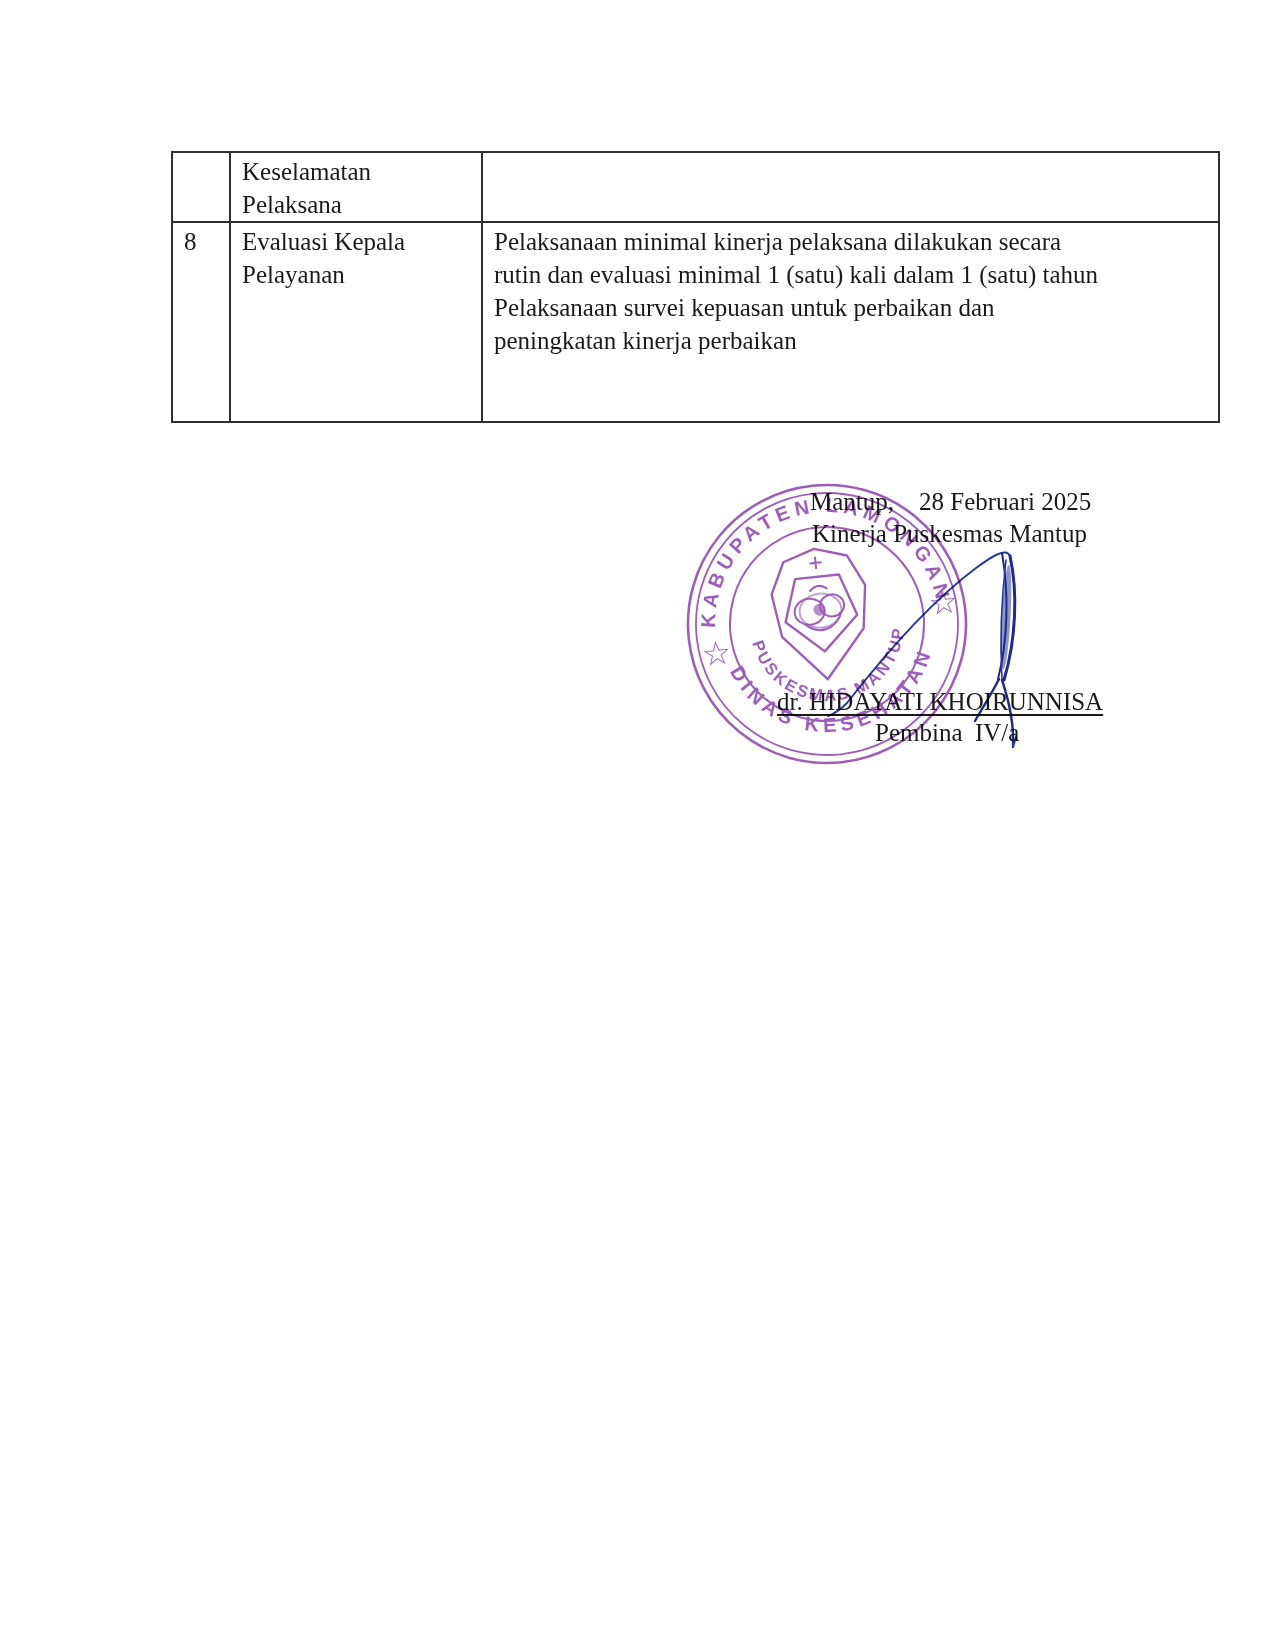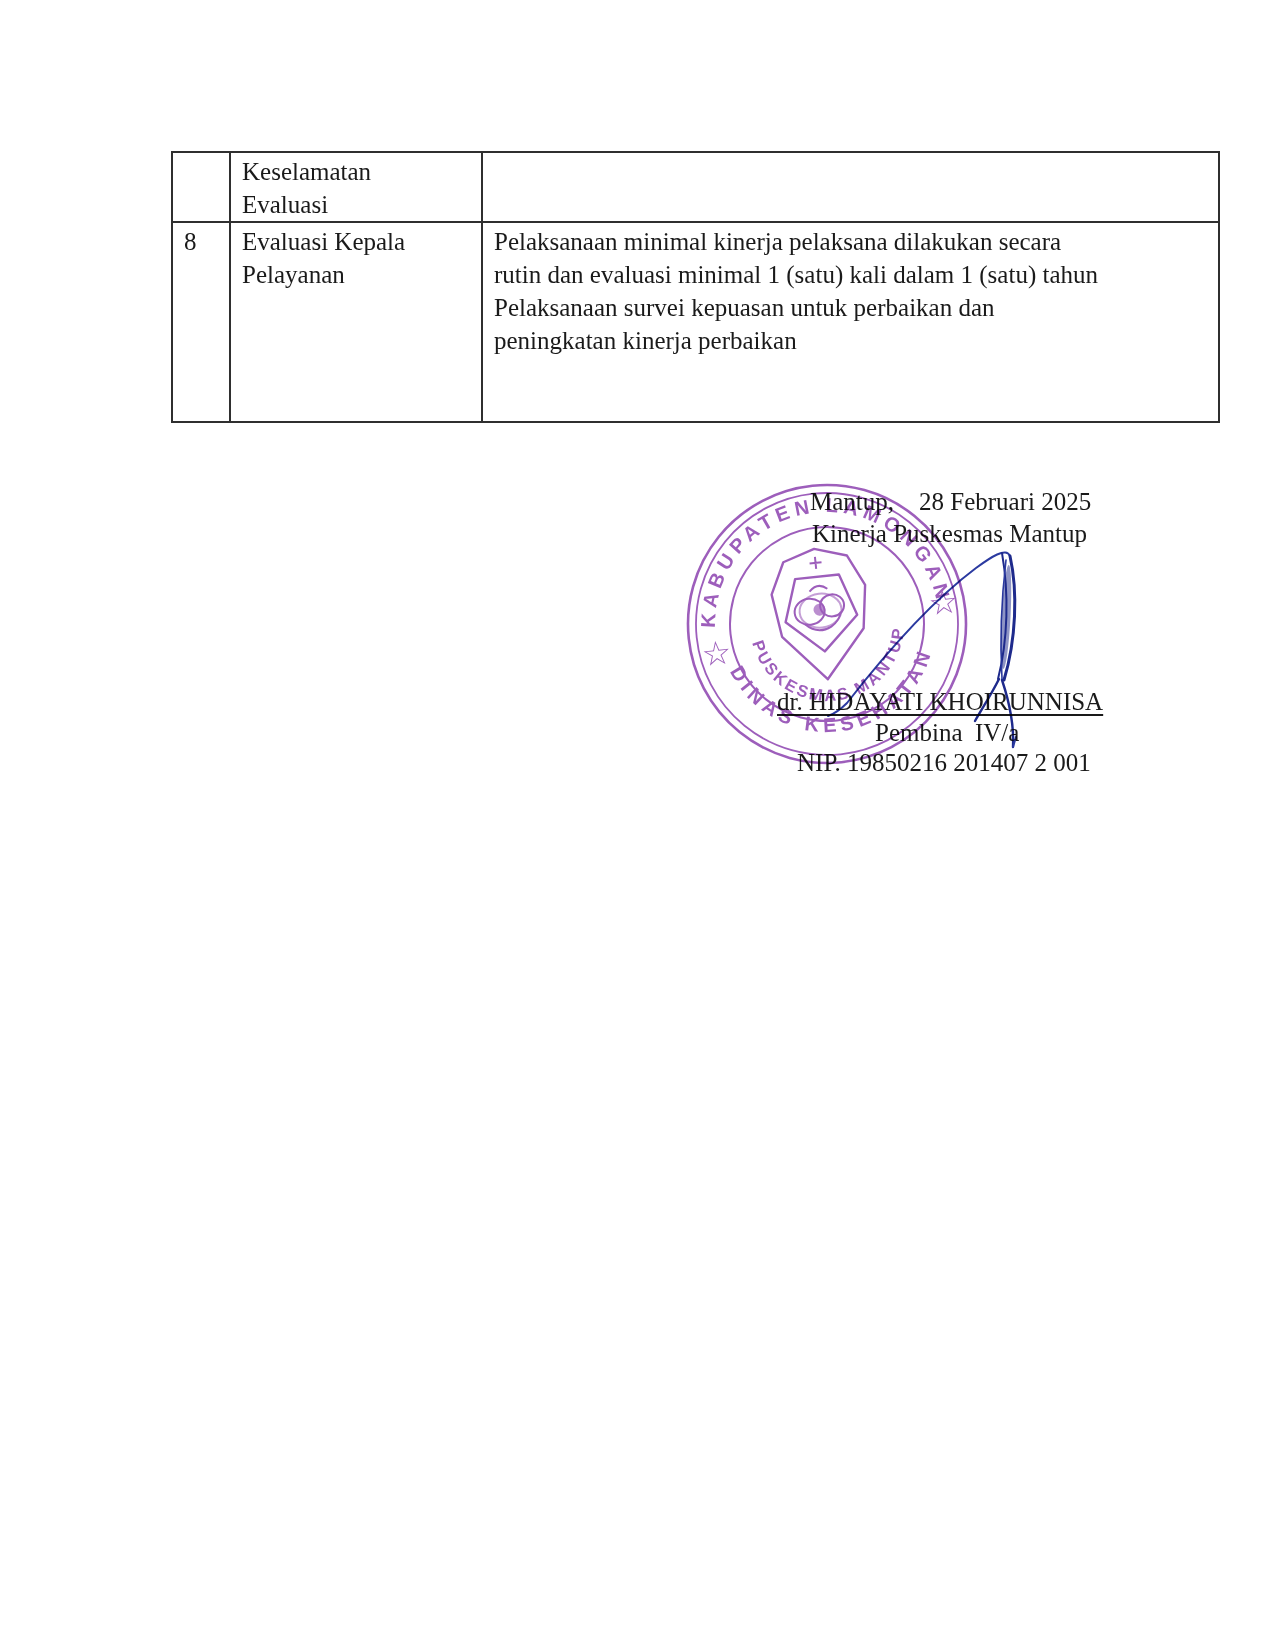--- a/index.html
+++ b/index.html
@@ -61,21 +61,21 @@
     <colgroup>
       <col style="width:58px">
         <col style="width:252px">
         <col style="width:737px">
     </colgroup>
     <tbody>
       <tr class="r0">
         <td></td>
         <td>
           <div>Keselamatan</div>
-          <div>Evaluasi</div>
+          <div>Pelaksana</div>
         </td>
         <td></td>
       </tr>
       <tr class="r1">
         <td>8</td>
         <td>
           <div>Evaluasi Kepala</div>
           <div>Pelayanan</div>
         </td>
         <td>
@@ -85,21 +85,20 @@
           <div>peningkatan kinerja perbaikan</div>
         </td>
       </tr>
     </tbody>
   </table>
 
   <div class="sig-line l-date">Mantup,    28 Februari 2025</div>
   <div class="sig-line l-title">Kinerja Puskesmas Mantup</div>
   <div class="sig-line l-name">dr. HIDAYATI KHOIRUNNISA</div>
   <div class="sig-line l-rank">Pembina  IV/a</div>
-  <div class="sig-line l-nip">NIP. 19850216 201407 2 001</div>
 
   <svg class="stamp" width="344" height="344" viewBox="0 0 344 344" aria-hidden="true">
     <g transform="rotate(-6 170 172)">
       <defs>
         <path id="arcTop" d="M 58,172 A 112,112 0 1 1 282,172"></path>
         <path id="arcBot" d="M 62,172 A 108,108 0 0 0 278,172"></path>
         <path id="arcInn" d="M 93,172 A 77,77 0 0 0 247,172"></path>
       </defs>
       <circle class="ring" cx="170" cy="172" r="139" stroke-width="2.6"></circle>
       <circle class="ring" cx="170" cy="172" r="131" stroke-width="1.8"></circle>

